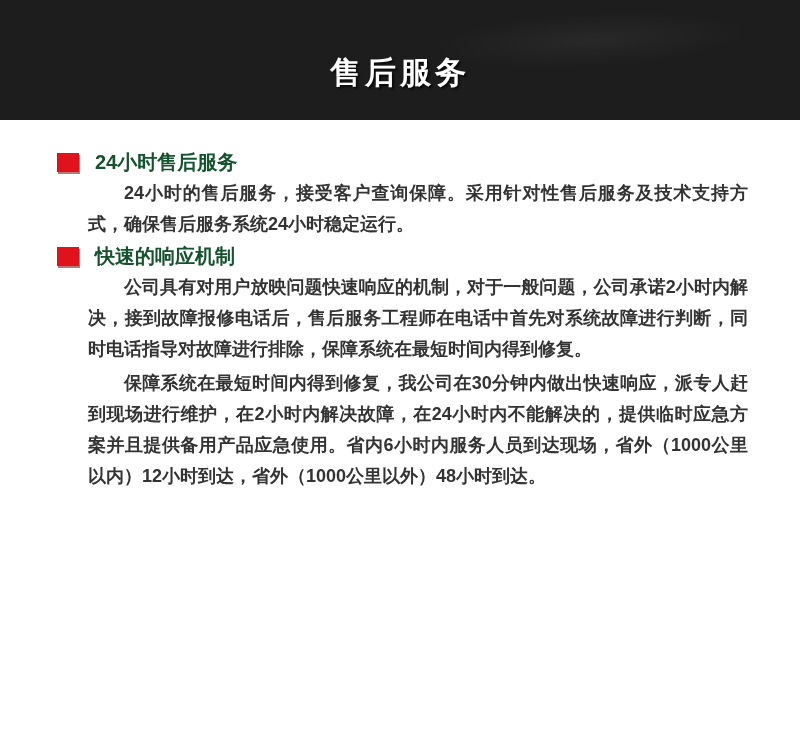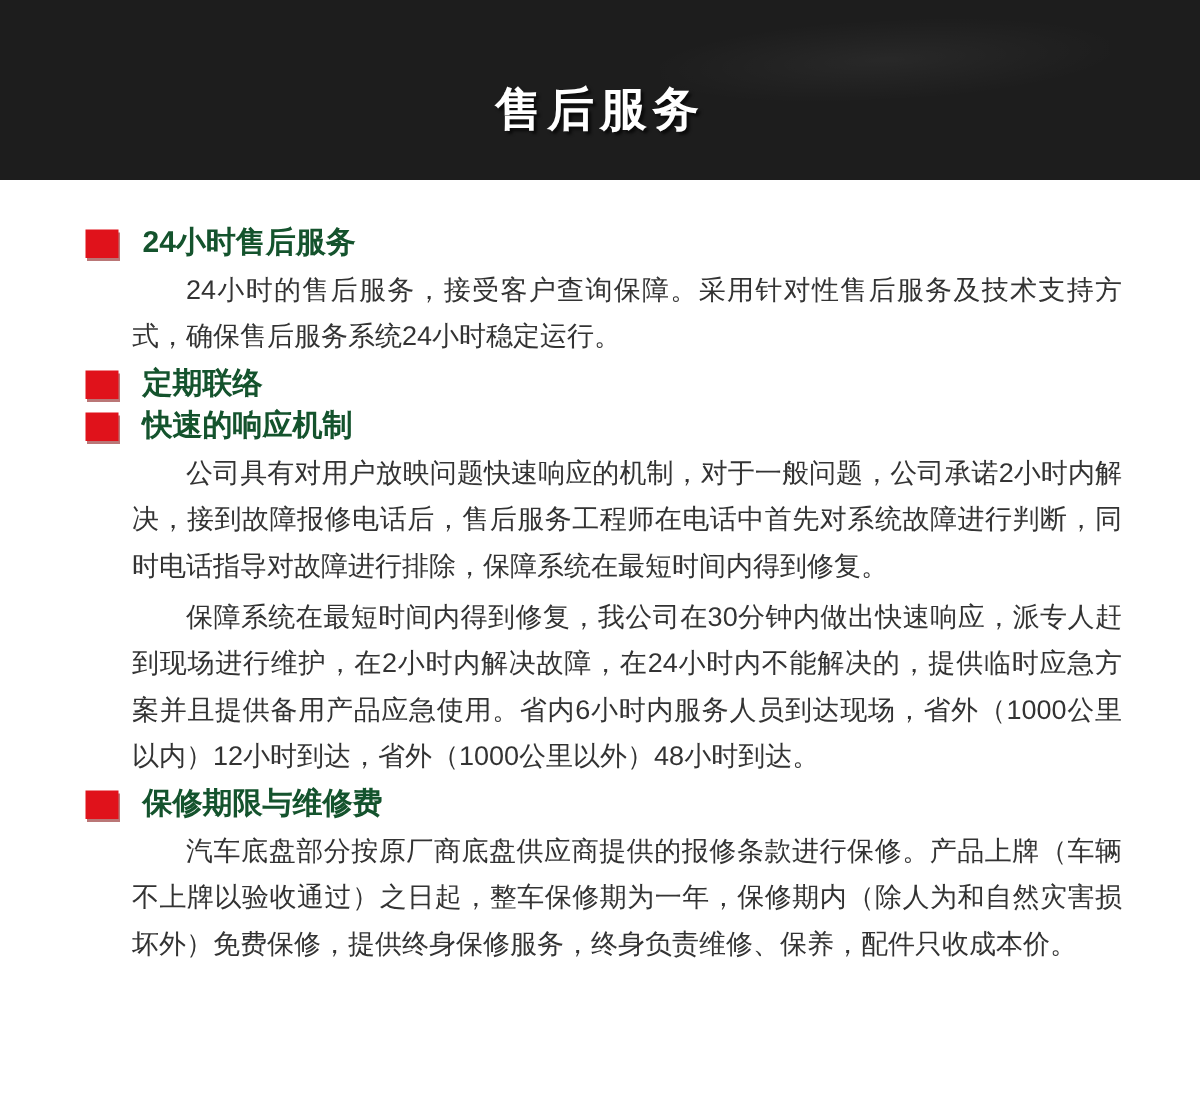--- a/index.html
+++ b/index.html
@@ -35,21 +35,21 @@
   .bullet{
     width:22px;height:19px;background:#e0121b;flex:0 0 auto;
     box-shadow:1px 2px 0 rgba(130,8,8,0.55);
   }
   .sec-title{
     margin:0 0 0 16px;font-size:20px;line-height:24px;font-weight:bold;color:#14532d;
   }
   .para{
     margin:0 31px 3px 31px;width:660px;
     font-size:18px;line-height:31px;color:#333333;
-    text-indent:2em;text-align:justify;
+    text-indent:2em;text-align:justify;font-weight:bold;
   }
 </style>
 </head>
 <body>
 
 <div class="page">
 
   <header class="banner" style="background-color: rgb(29, 29, 29);">
     <span class="watermark"></span>
     <h1 class="banner-title" style="color: rgb(255, 255, 255);">售后服务</h1>
@@ -59,37 +59,26 @@
 
     <section class="sec">
       <div class="sec-head">
         <span class="bullet" style="background-color: rgb(224, 18, 27);"></span>
         <h2 class="sec-title">24小时售后服务</h2>
       </div>
       <p class="para">24小时的售后服务，接受客户查询保障。采用针对性售后服务及技术支持方式，确保售后服务系统24小时稳定运行。</p>
     </section>
 
     <section class="sec">
-      <div class="sec-head">
-        <span class="bullet" style="background-color: rgb(224, 18, 27);"></span>
-        <h2 class="sec-title">定期联络</h2>
-      </div>
     </section>
 
     <section class="sec">
       <div class="sec-head">
         <span class="bullet" style="background-color: rgb(224, 18, 27);"></span>
         <h2 class="sec-title">快速的响应机制</h2>
       </div>
       <p class="para">公司具有对用户放映问题快速响应的机制，对于一般问题，公司承诺2小时内解决，接到故障报修电话后，售后服务工程师在电话中首先对系统故障进行判断，同时电话指导对故障进行排除，保障系统在最短时间内得到修复。</p>
       <p class="para">保障系统在最短时间内得到修复，我公司在30分钟内做出快速响应，派专人赶到现场进行维护，在2小时内解决故障，在24小时内不能解决的，提供临时应急方案并且提供备用产品应急使用。省内6小时内服务人员到达现场，省外（1000公里以内）12小时到达，省外（1000公里以外）48小时到达。</p>
     </section>
 
-    <section class="sec">
-      <div class="sec-head">
-        <span class="bullet" style="background-color: rgb(224, 18, 27);"></span>
-        <h2 class="sec-title">保修期限与维修费</h2>
-      </div>
-      <p class="para">汽车底盘部分按原厂商底盘供应商提供的报修条款进行保修。产品上牌（车辆不上牌以验收通过）之日起，整车保修期为一年，保修期内（除人为和自然灾害损坏外）免费保修，提供终身保修服务，终身负责维修、保养，配件只收成本价。</p>
-    </section>
 
   </main>
 </div>
 
 </body></html>

